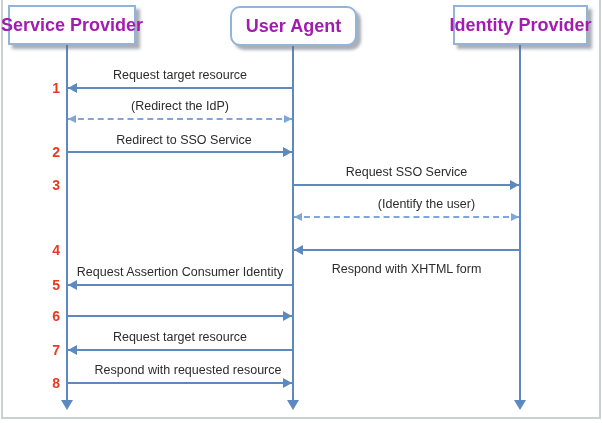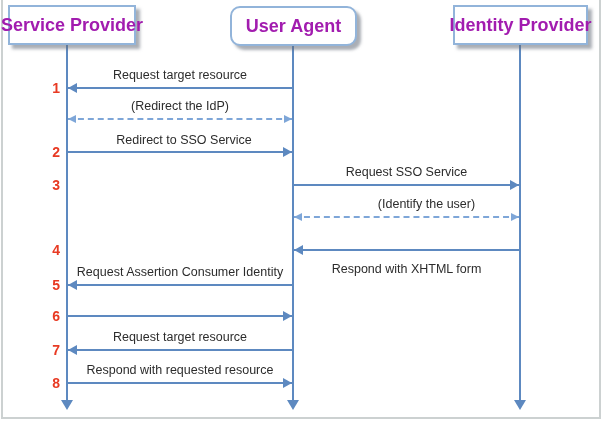--- a/index.html
+++ b/index.html
@@ -102,15 +102,15 @@
     <div class="step-num" style="top: 276px;">5</div>
     <div class="msg-line" style="left: 68px; width: 224px; top: 315px;"></div>
     <div class="arrow-head right" style="left: 283px; top: 311px;"></div>
     <div class="step-num" style="top: 307px;">6</div>
     <div class="msg-line" style="left: 68px; width: 224px; top: 349px;"></div>
     <div class="arrow-head left" style="left: 68px; top: 345px;"></div>
     <div class="msg-label" style="left: 67px; width: 226px; top: 329px;">Request target resource</div>
     <div class="step-num" style="top: 341px;">7</div>
     <div class="msg-line" style="left: 68px; width: 224px; top: 382px;"></div>
     <div class="arrow-head right" style="left: 283px; top: 378px;"></div>
-    <div class="msg-label" style="left: 67px; width: 226px; top: 362px;">Respond with requested resource</div>
+    <div class="msg-label" style="left: 67px; width: 226px; top: 362px; padding-left: 8px;">Respond with requested resource</div>
     <div class="step-num" style="top: 374px;">8</div>
   </div>
 
 </body></html>

